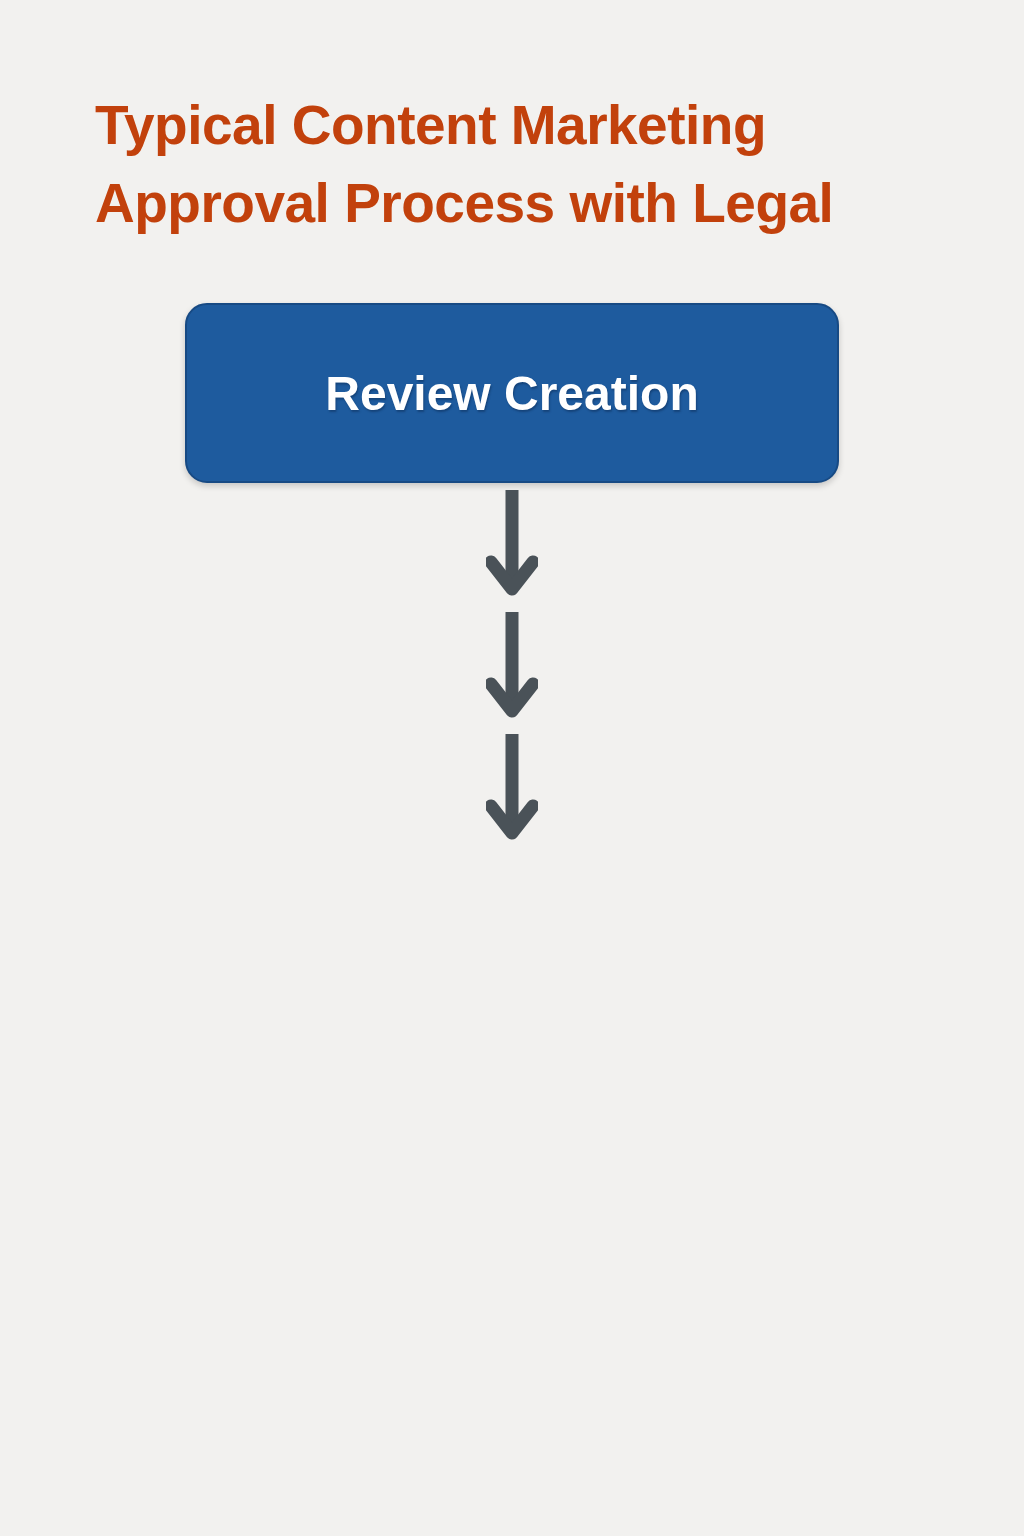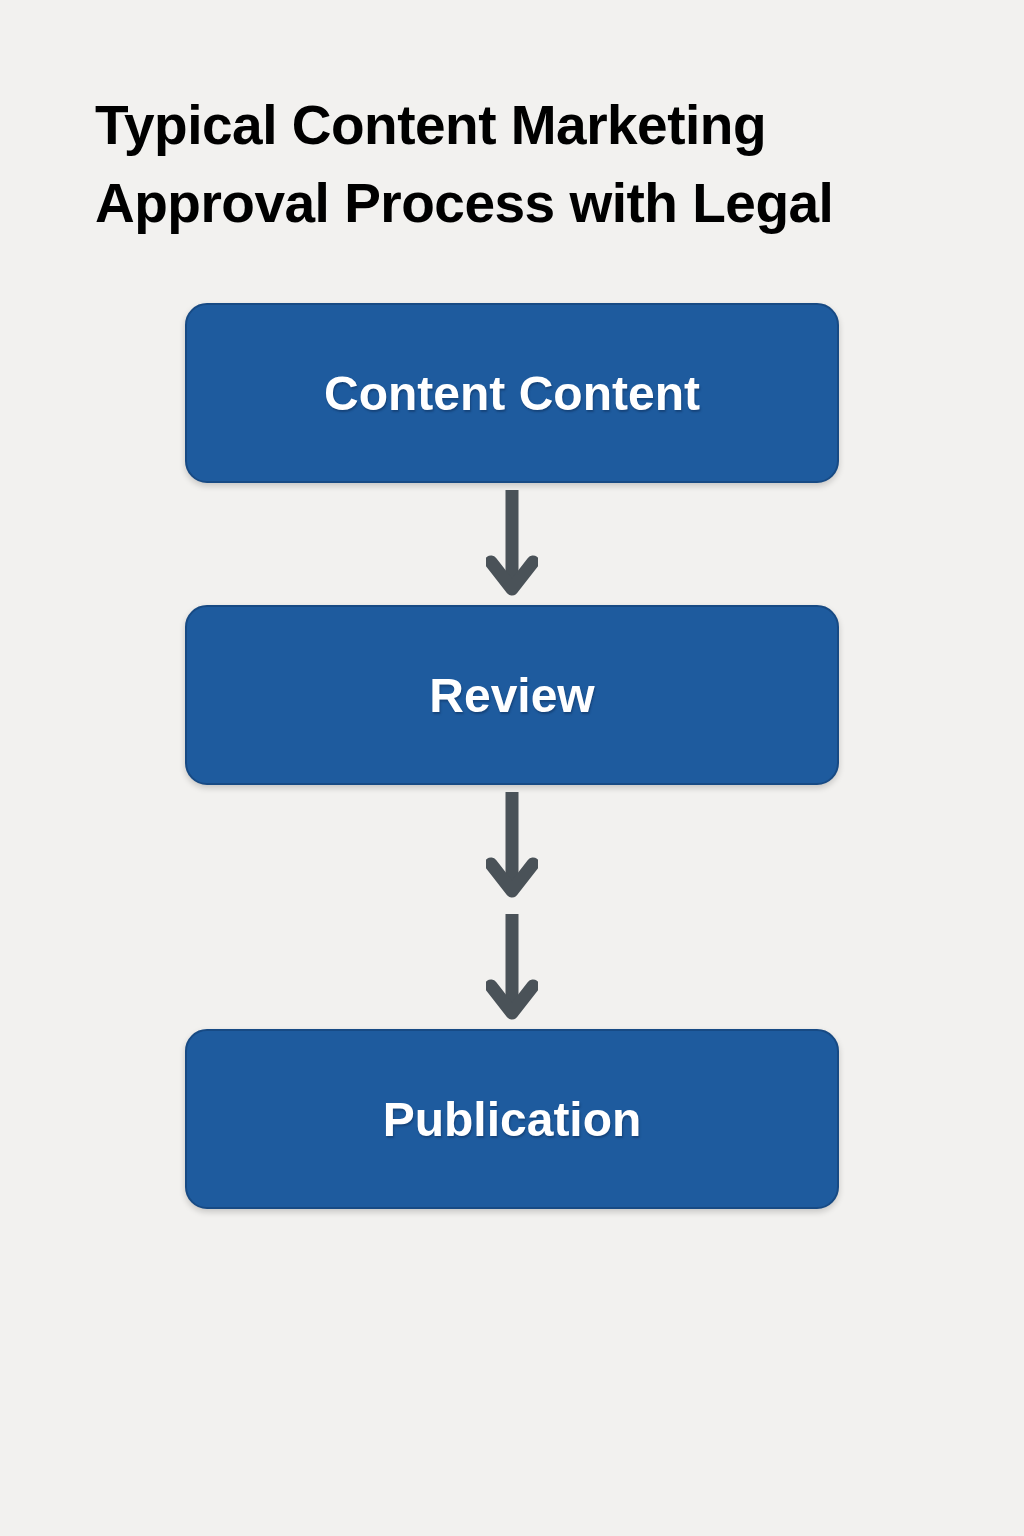--- a/index.html
+++ b/index.html
@@ -20,21 +20,21 @@
   }
 
   .title {
     position: absolute;
     top: 86px;
     left: 95px;
     width: 880px;
     font-size: 55px;
     line-height: 1.42;
     font-weight: bold;
-    color: #000000;
+    color: #c2410c;
     letter-spacing: -0.5px;
   }
 
   .flow {
     position: absolute;
     top: 303px;
     left: 0;
     width: 1024px;
     display: flex;
     flex-direction: column;
@@ -73,34 +73,21 @@
 </head>
 <body>
 
 <div class="page">
 
   <div class="title">Typical Content Marketing Approval Process with Legal</div>
 
   <div class="flow">
 
     <div class="node">
-      <span class="node-label">Content Content</span>
-    </div>
-
-    <div class="arrow">
-      <span>
-        <svg width="52" height="112" viewBox="0 0 52 112">
-          <line x1="26" y1="2" x2="26" y2="92" stroke="#4a5258" stroke-width="13"></line>
-          <polyline points="5,74 26,101 47,74" fill="none" stroke="#4a5258" stroke-width="13" stroke-linecap="round" stroke-linejoin="round"></polyline>
-        </svg>
-      </span>
-    </div>
-
-    <div class="node">
-      <span class="node-label">Review</span>
+      <span class="node-label">Review Creation</span>
     </div>
 
     <div class="arrow">
       <span>
         <svg width="52" height="112" viewBox="0 0 52 112">
           <line x1="26" y1="2" x2="26" y2="92" stroke="#4a5258" stroke-width="13"></line>
           <polyline points="5,74 26,101 47,74" fill="none" stroke="#4a5258" stroke-width="13" stroke-linecap="round" stroke-linejoin="round"></polyline>
         </svg>
       </span>
     </div>
@@ -108,18 +95,25 @@
 
     <div class="arrow">
       <span>
         <svg width="52" height="112" viewBox="0 0 52 112">
           <line x1="26" y1="2" x2="26" y2="92" stroke="#4a5258" stroke-width="13"></line>
           <polyline points="5,74 26,101 47,74" fill="none" stroke="#4a5258" stroke-width="13" stroke-linecap="round" stroke-linejoin="round"></polyline>
         </svg>
       </span>
     </div>
 
-    <div class="node">
-      <span class="node-label">Publication</span>
+
+    <div class="arrow">
+      <span>
+        <svg width="52" height="112" viewBox="0 0 52 112">
+          <line x1="26" y1="2" x2="26" y2="92" stroke="#4a5258" stroke-width="13"></line>
+          <polyline points="5,74 26,101 47,74" fill="none" stroke="#4a5258" stroke-width="13" stroke-linecap="round" stroke-linejoin="round"></polyline>
+        </svg>
+      </span>
     </div>
+
 
   </div>
 </div>
 
 </body></html>

